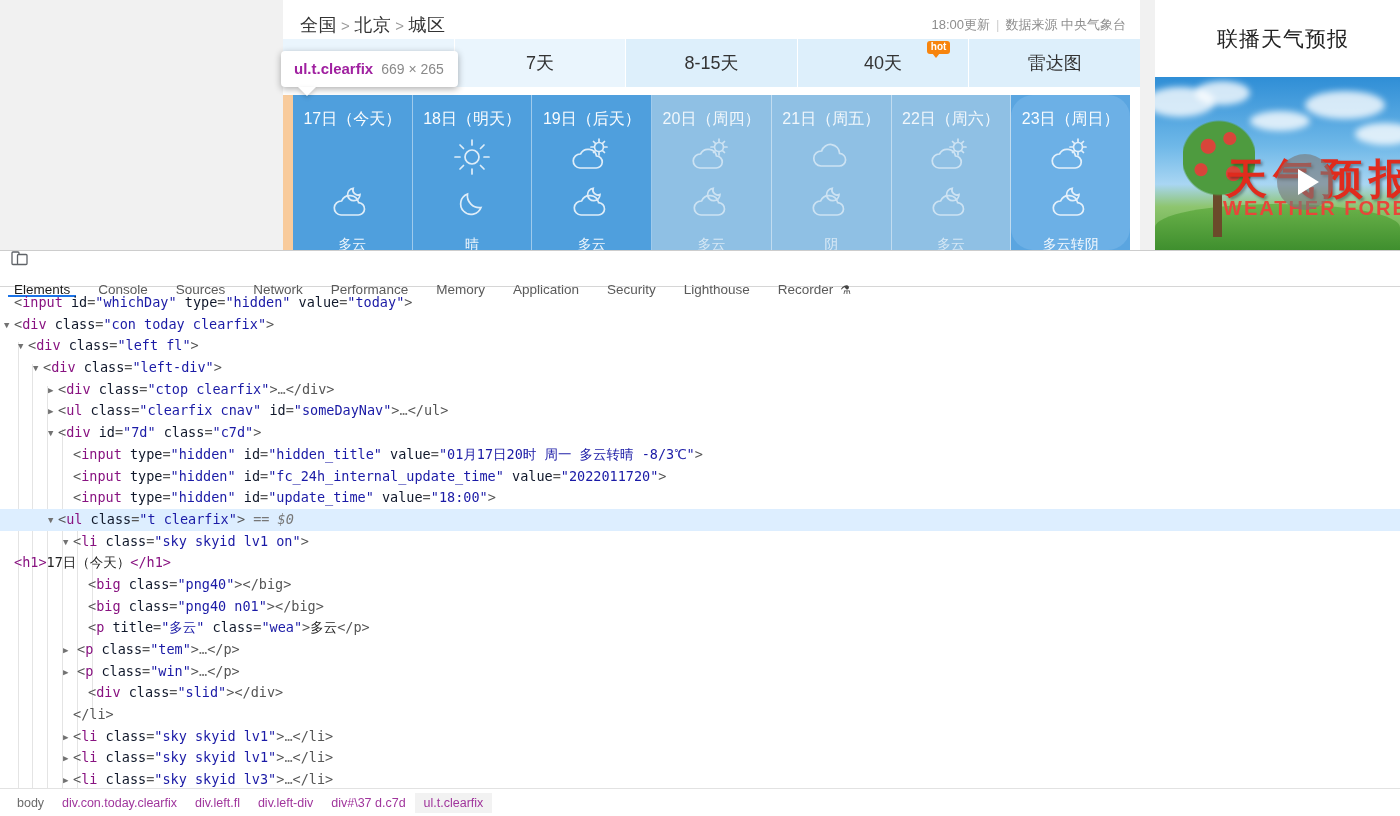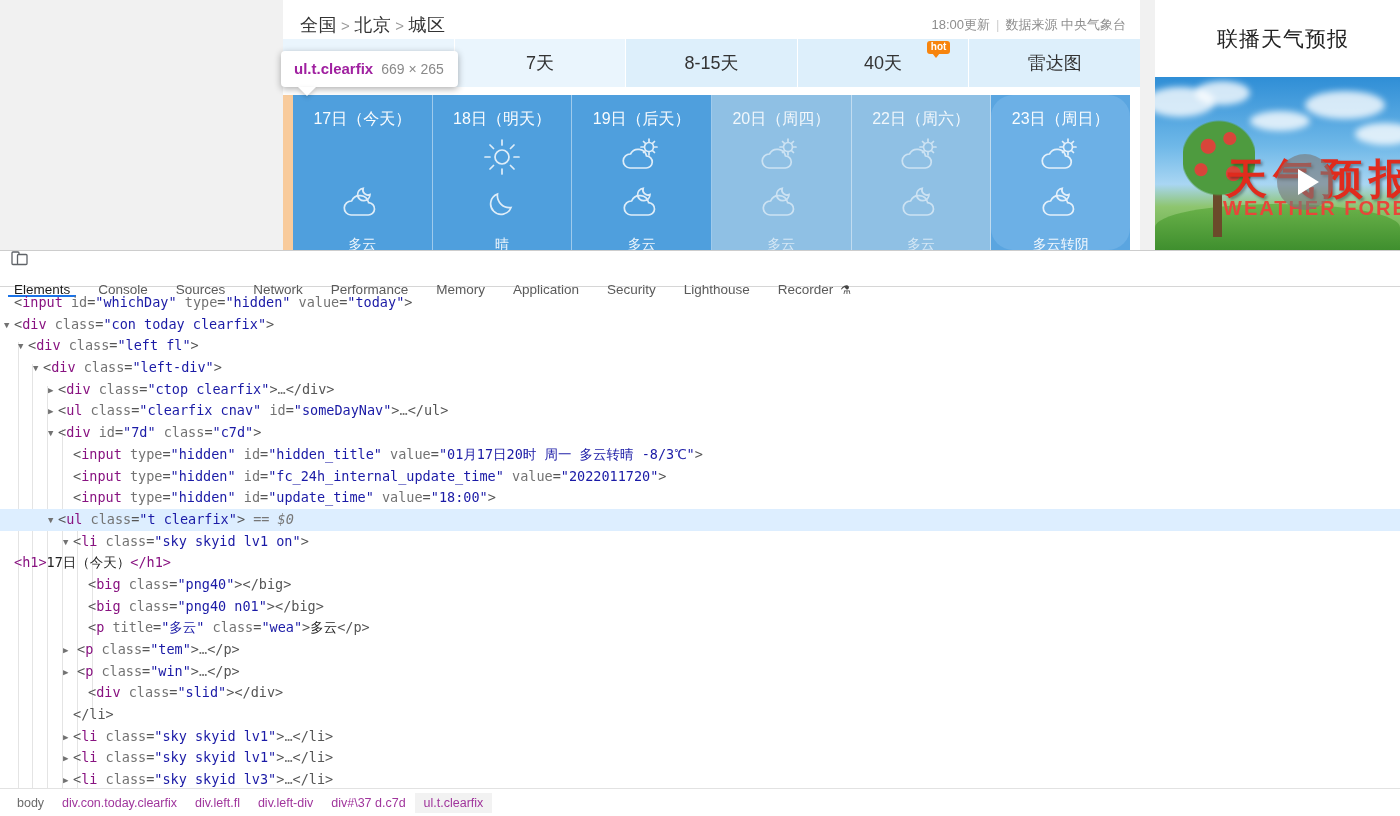--- a/index.html
+++ b/index.html
@@ -236,21 +236,21 @@
   .row .arrow {
     display: inline-block; width: 10px; color: #727272; font-size: 9px;
     vertical-align: 1px;
   }
   .row .arrow.none { visibility: hidden; }
   .guide {
     position: absolute; top: 0; bottom: 0; width: 1px; background: #e4e4e4;
   }
 
   .tagname  { color: #881280; }
-  .attrname { color: #737373; margin-top: 19px; }
+  .attrname { color: #0f172a; margin-top: 19px; }
   .attrval  { color: #1a1aa6; }
   .punct    { color: #555; }
   .txt      { color: #222; }
   .ellip    { color: #777; }
   .dollar   { color: #777; font-style: italic; }
 
   .crumbbar {
     position: absolute; left: 0; bottom: 0; width: 100%; height: 28px;
     border-top: 1px solid #e2e2e2; background: #ffffff;
     display: flex; align-items: center; padding-left: 8px;
@@ -363,20 +363,37 @@
         <div class="icon-slot down">
             <span class="wicon">
           <svg width="44" height="34" viewBox="0 0 44 34" fill="none" stroke="#ffffff" stroke-width="1.7">
             <path d="M30 9.5a6.2 6.2 0 1 1-6.8-6.2 5 5 0 0 0 6.8 6.2z"></path>
             <path d="M11 30h17a6.2 6.2 0 0 0 .6-12.4A9 9 0 0 0 11.6 16 7 7 0 0 0 11 30z"></path>
           </svg></span>
           </div>
         <div class="wea-text">多云</div>
       </div>
 
+      <div class="day d5">
+        <div class="day-title">21日（周五）</div>
+        <div class="icon-slot up">
+            <span class="wicon">
+          <svg width="44" height="34" viewBox="0 0 44 34" fill="none" stroke="#ffffff" stroke-width="1.7">
+            <path d="M12 29h18a6.3 6.3 0 0 0 .6-12.6A9.2 9.2 0 0 0 12.6 14 7.2 7.2 0 0 0 12 29z"></path>
+          </svg></span>
+          </div>
+        <div class="icon-slot down">
+            <span class="wicon">
+          <svg width="44" height="34" viewBox="0 0 44 34" fill="none" stroke="#ffffff" stroke-width="1.7">
+            <path d="M30 9.5a6.2 6.2 0 1 1-6.8-6.2 5 5 0 0 0 6.8 6.2z"></path>
+            <path d="M11 30h17a6.2 6.2 0 0 0 .6-12.4A9 9 0 0 0 11.6 16 7 7 0 0 0 11 30z"></path>
+          </svg></span>
+          </div>
+        <div class="wea-text">阴</div>
+      </div>
 
       <div class="day d6">
         <div class="day-title">22日（周六）</div>
         <div class="icon-slot up">
             <span class="wicon">
           <svg width="44" height="36" viewBox="0 0 44 36" fill="none" stroke="#ffffff" stroke-width="1.7" stroke-linecap="round">
             <circle cx="29" cy="10" r="4.5"></circle>
             <path d="M29 2v2.5M29 15.5V18M21 10h2.5M34.5 10H37M23.5 4.5l1.7 1.7M32.8 13.8l1.7 1.7M34.5 4.5l-1.7 1.7M25.2 13.8l-1.7 1.7"></path>
             <path d="M10 31h16a6 6 0 0 0 .5-12A8.6 8.6 0 0 0 10.5 17 6.8 6.8 0 0 0 10 31z"></path>
           </svg></span>

